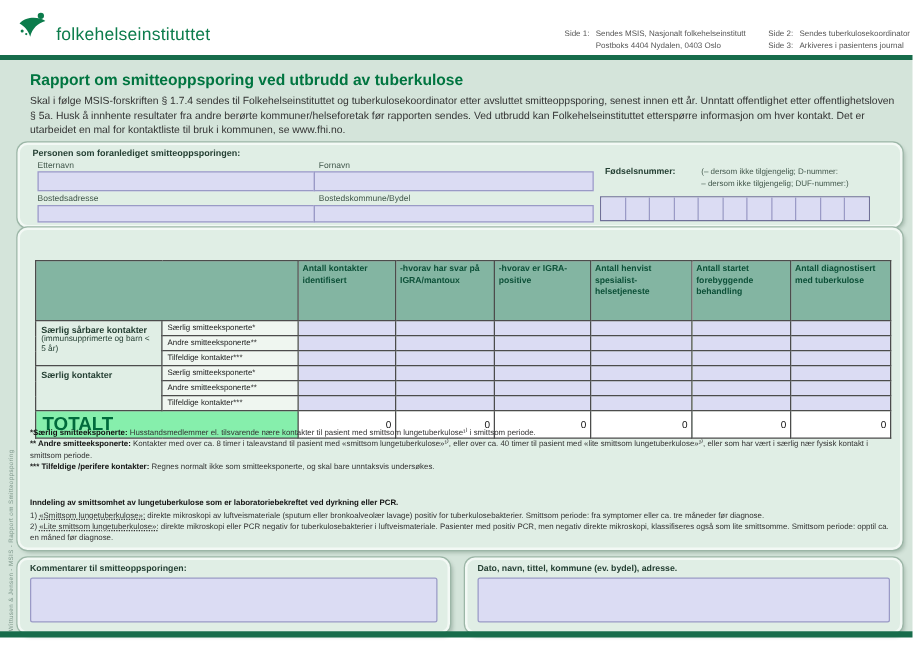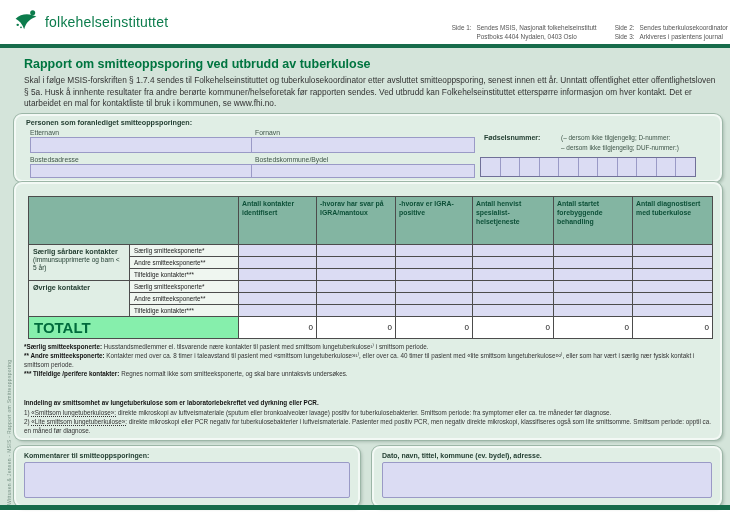--- a/index.html
+++ b/index.html
@@ -2,21 +2,21 @@
 <html><head>
 <meta charset="utf-8">
 <style>
   html,body{margin:0;padding:0;}
   body{
     width:736px;height:521px;position:relative;overflow:hidden;
     background:#ffffff;font-family:"Liberation Sans",sans-serif;
     -webkit-font-smoothing:antialiased;
   }
   
-  .logo{position:absolute;left:14px;top:9px;display:flex;align-items:center;gap:5px;}
+  .logo{position:absolute;left:14px;top:9px;display:flex;align-items:flex-end;gap:5px;}
   .logo svg{display:block;}
   .logo-text{color:#0c7c4c;font-size:14px;letter-spacing:.2px;}
   .hdr-notes{position:absolute;right:8px;top:23px;display:flex;gap:18px;font-size:6.4px;color:#555;line-height:1.45;}
   .hdr-grp{display:grid;grid-template-columns:auto auto;column-gap:5px;}
   .hdr-grp .lbl{white-space:nowrap;}
   .topbar{position:absolute;left:0;top:44px;width:730px;height:4px;background:#176c4b;}
   .page-bg{position:absolute;left:0;top:48px;width:730px;height:457px;background:#d4e4da;}
   .bottombar{position:absolute;left:0;top:505px;width:730px;height:5px;background:#176c4b;}
 
   
@@ -139,21 +139,21 @@
       <div class="fnr-cell"></div>
       <div class="fnr-cell"></div>
       <div class="fnr-cell"></div>
       <div class="fnr-cell"></div>
       <div class="fnr-cell"></div>
   </div>
 </div>
 
 <div class="sec-box" style="left:14px;top:182px;width:704px;height:254px;"></div>
 
-<table class="main" style="position:absolute;left:28px;top:196px;">
+<table class="main" style="position:absolute;left:28px;top:208px;">
   <colgroup>
     <col style="width:101px">
       <col style="width:109px">
     <col style="width:78px">
       <col style="width:79px">
       <col style="width:77px">
     <col style="width:81px">
       <col style="width:79px">
       <col style="width:80px">
   </colgroup>
@@ -193,21 +193,21 @@
     <td class="sub">Tilfeldige kontakter***</td>
     <td class="data"></td>
         <td class="data"></td>
         <td class="data"></td>
         <td class="data"></td>
         <td class="data"></td>
         <td class="data"></td>
   </tr>
   <tr>
     <td class="grp" rowspan="3">
-      <div class="grp-bold">Øvrige kontakter</div>
+      <div class="grp-bold">Særlig kontakter</div>
     </td>
     <td class="sub">Særlig smitteeksponerte*</td>
     <td class="data"></td>
         <td class="data"></td>
         <td class="data"></td>
         <td class="data"></td>
         <td class="data"></td>
         <td class="data"></td>
   </tr>
   <tr>

